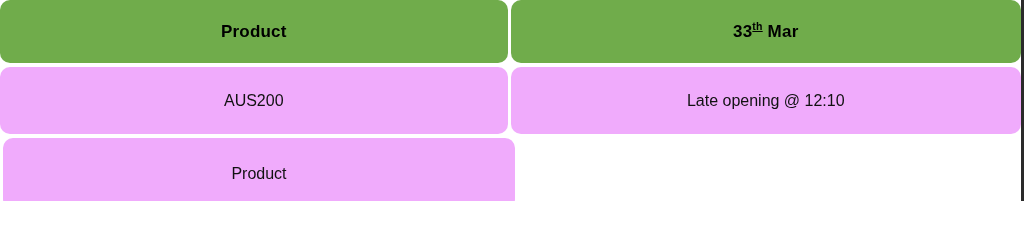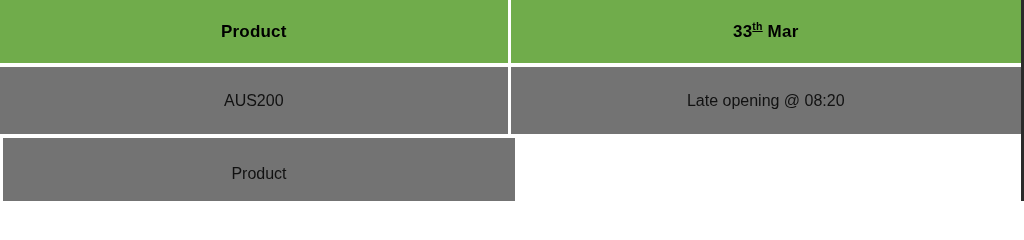--- a/index.html
+++ b/index.html
@@ -40,39 +40,40 @@
     height: 71px;
   }
 
   .t-cell {
     box-sizing: border-box;
     display: flex;
     align-items: center;
     justify-content: center;
     text-align: left;
     color: #000000;
+    border-radius: 10px;
   }
 
   .col-product {
     width: 509px;
   }
   .col-date {
     width: 512px;
     margin-left: 3px;
   }
 
   .header-row .t-cell {
     background: #70AC4B;
     font-size: 17px;
     font-weight: bold;
     letter-spacing: 0.2px;
   }
 
   .body-row .t-cell {
-    background: #737373;
+    background: #f0abfc;
     font-size: 16px;
     font-weight: normal;
     color: #111111;
   }
 
   .row-gap {
     height: 4px;
     width: 100%;
     background: #ffffff;
   }
@@ -104,21 +105,21 @@
     </div>
   </div>
 
   <div class="row-gap"></div>
 
   <div class="t-row body-row">
     <div class="t-cell col-product">
       <span>AUS200</span>
     </div>
     <div class="t-cell col-date">
-      <span>Late opening @ 08:20</span>
+      <span>Late opening @ 12:10</span>
     </div>
   </div>
 
   <div class="row-gap"></div>
 
   <div class="t-row body-row last">
     <div class="t-cell col-date">
       <span>Product</span>
     </div>
   </div>

